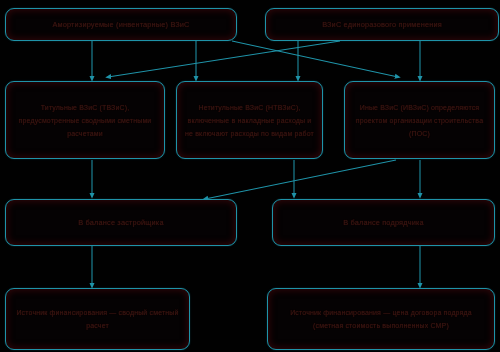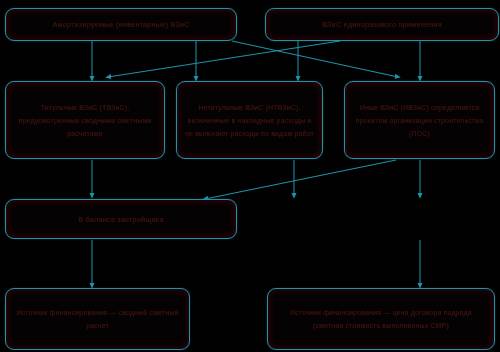--- a/index.html
+++ b/index.html
@@ -40,21 +40,21 @@
   .node .label {
     color: #3a1410;
     font-size: 7.1px;
     line-height: 13px;
     letter-spacing: 0.15px;
     text-shadow: 0 0 1px rgba(120, 40, 30, 0.4);
     white-space: pre-line;
   }
   .node.top     { height: 33px; }
   .node.mid     { height: 78px; }
-  .node.balance { height: 40px; }
+  .node.balance { height: 47px; }
   .node.source  { height: 62px; }
 
   .node.top .label     { font-size: 7.4px; }
   .node.mid .label     { font-size: 7.0px; }
   .node.balance .label { font-size: 7.4px; }
   .node.source .label  { font-size: 7.0px; }
 </style>
 </head>
 <body>
 
@@ -99,20 +99,23 @@
   <div class="node mid" style="left:176px; top:81px; width:147px;">
     <span class="label">Нетитульные ВЗиС (НТВЗиС), включенные в накладные расходы и не включают расходы по видам работ</span>
   </div>
   <div class="node mid" style="left:344px; top:81px; width:151px;">
     <span class="label">Иные ВЗиС (ИВЗиС) определяются проектом организации строительства (ПОС)</span>
   </div>
 
   <div class="node balance" style="left:5px;  top:199px; width:232px;">
     <span class="label">В балансе застройщика</span>
   </div>
+  <div class="node balance" style="left:272px; top:199px; width:223px;">
+    <span class="label">В балансе подрядчика</span>
+  </div>
 
   <div class="node source" style="left:5px;  top:288px; width:185px;">
     <span class="label">Источник финансирования — сводный сметный расчет</span>
   </div>
   <div class="node source" style="left:267px; top:288px; width:228px;">
     <span class="label">Источник финансирования — цена договора подряда (сметная стоимость выполненных СМР)</span>
   </div>
 
 </div>
 

